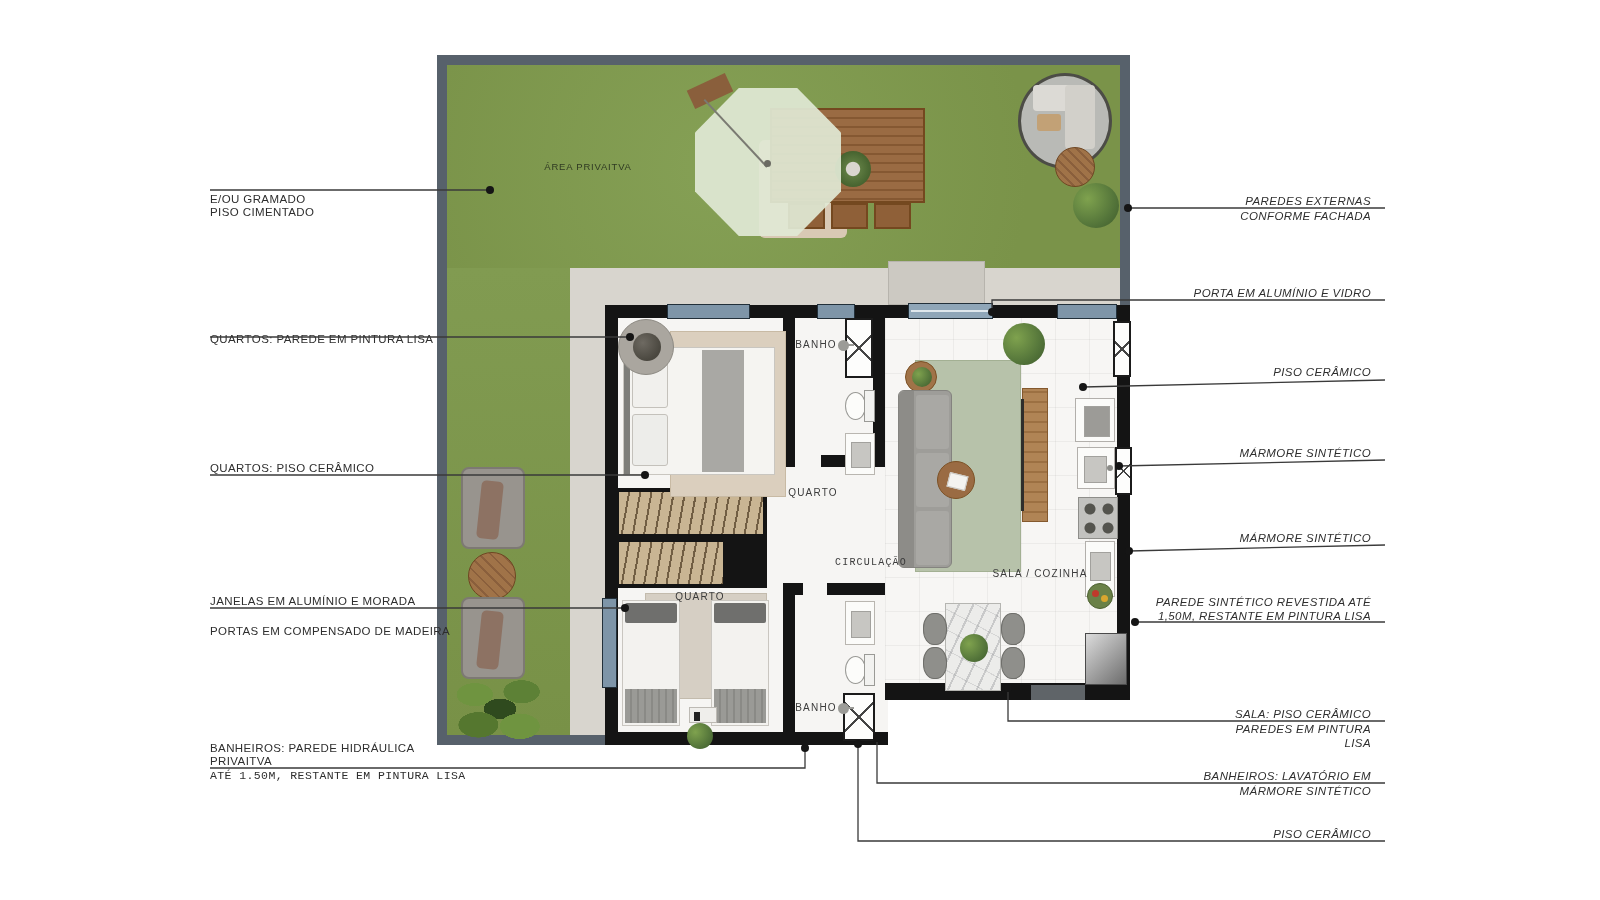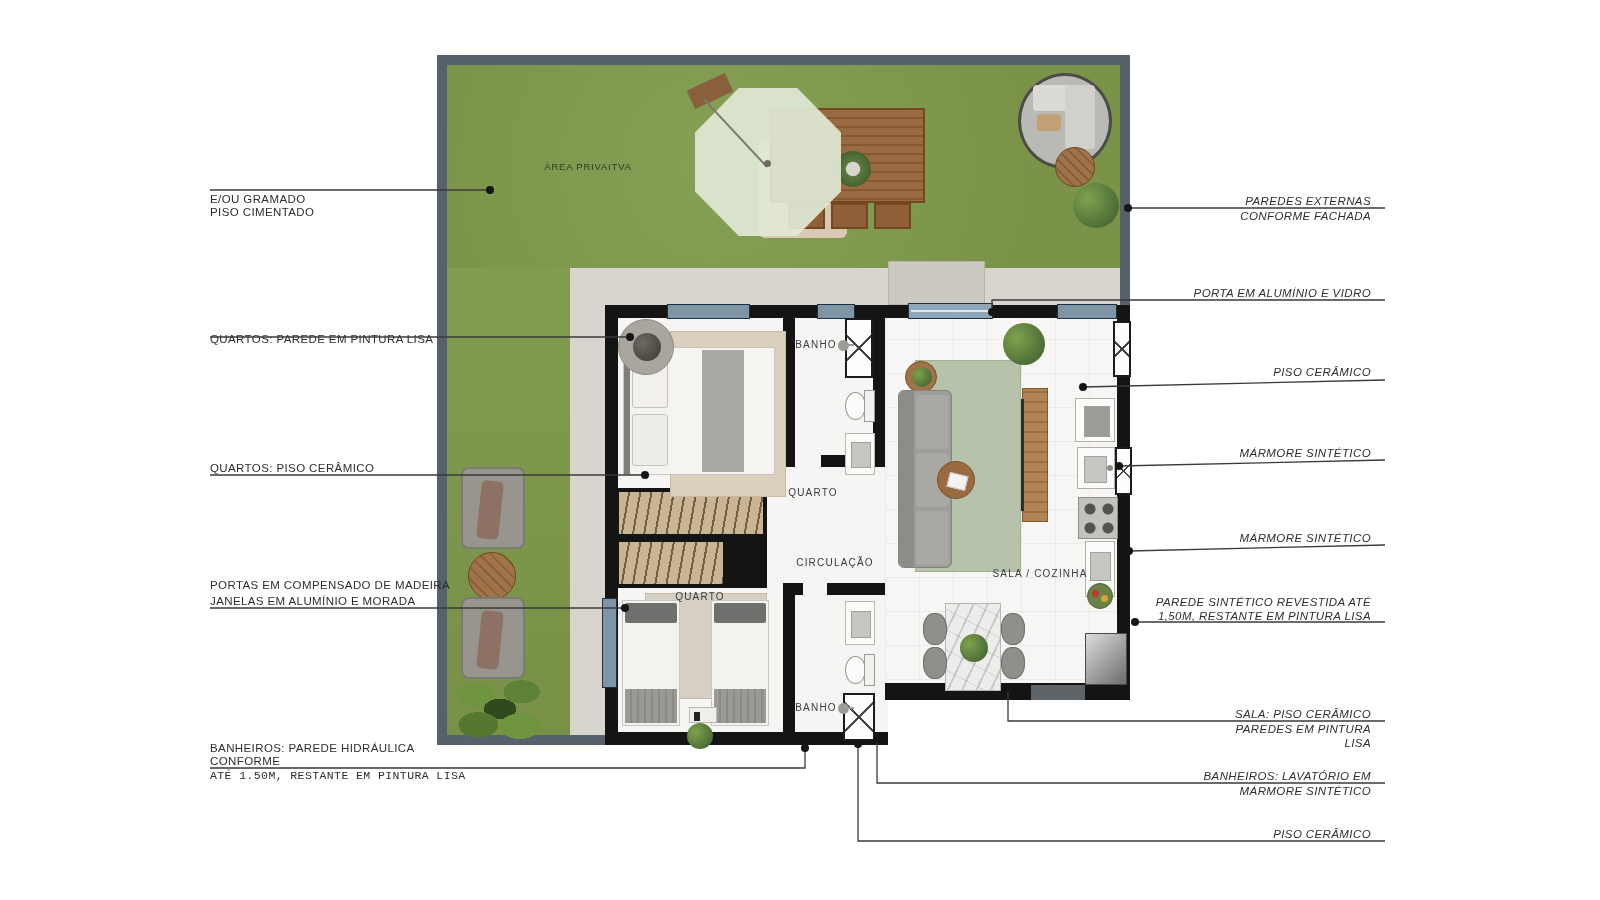--- a/index.html
+++ b/index.html
@@ -196,21 +196,21 @@
     <div class="win" style="left:620px;top:249px;width:60px;height:15px;"></div>
     <div class="win" style="left:165px;top:543px;width:15px;height:90px;"></div>
     <div class="xbox" style="left:676px;top:266px;width:18px;height:56px;"></div>
     <div class="xbox" style="left:678px;top:392px;width:17px;height:48px;"></div>
   </div>
 
   <div class="arealbl" style="left:588px;top:161px;">ÁREA PRIVAITVA</div>
   <div class="roomlbl" style="left:816px;top:339px;">BANHO</div>
   <div class="faucet" style="left:838px;top:340px;"></div>
   <div class="roomlbl" style="left:813px;top:487px;">QUARTO</div>
-  <div class="roomlbl" style="left:835px;top:557px;">CIRCULAÇÃO</div>
+  <div class="roomlbl" style="left:871px;top:557px;font-family:Liberation Mono, monospace;">CIRCULAÇÃO</div>
   <div class="roomlbl" style="left:700px;top:591px;">QUARTO</div>
   <div class="roomlbl" style="left:816px;top:702px;">BANHO</div>
   <div class="faucet" style="left:838px;top:703px;"></div>
   <div class="roomlbl" style="left:1040px;top:568px;">SALA / COZINHA</div>
 
   <svg width="1600" height="900" style="position:absolute;left:0;top:0;z-index:40;pointer-events:none;">
     <g stroke="#3a3a3a" stroke-width="1.3" fill="none">
       <path d="M210,190 H490"></path>
         <path d="M210,337 H630"></path>
         <path d="M210,475 H645"></path>
@@ -242,23 +242,23 @@
         <circle cx="877" cy="738" r="4"></circle>
         <circle cx="858" cy="744" r="4"></circle>
     </g>
   </svg>
 
   <div class="lbl" style="left:210px;top:177px;margin-top:28px;">PISO CIMENTADO</div>
   <div class="lbl" style="left:210px;top:192px;">E/OU GRAMADO</div>
   <div class="lbl" style="left:210px;top:323px;margin-top:9px;">QUARTOS: PAREDE EM PINTURA LISA</div>
   <div class="lbl" style="left:210px;top:461px;">QUARTOS: PISO CERÂMICO</div>
   <div class="lbl" style="left:210px;top:594px;">JANELAS EM ALUMÍNIO E MORADA</div>
-  <div class="lbl" style="left:210px;top:578px;">PORTAS EM COMPENSADO DE MADEIRA</div>
+  <div class="lbl" style="left:210px;top:624px;">PORTAS EM COMPENSADO DE MADEIRA</div>
   <div class="lbl" style="left:210px;top:741px;">BANHEIROS: PAREDE HIDRÁULICA</div>
-  <div class="lbl" style="left:210px;top:754px;">CONFORME</div>
+  <div class="lbl" style="left:210px;top:754px;">PRIVAITVA</div>
   <div class="lbl" style="left:210px;top:769px;font-family:Liberation Mono, monospace;">ATÉ 1.50M, RESTANTE EM PINTURA LISA</div>
 
   <div class="lbl r" style="top:194px;">PAREDES EXTERNAS</div>
   <div class="lbl r" style="top:209px;">CONFORME FACHADA</div>
   <div class="lbl r" style="top:286px;">PORTA EM ALUMÍNIO E VIDRO</div>
   <div class="lbl r" style="top:365px;">PISO CERÂMICO</div>
   <div class="lbl r" style="top:446px;">MÁRMORE SINTÉTICO</div>
   <div class="lbl r" style="top:531px;">MÁRMORE SINTÉTICO</div>
   <div class="lbl r" style="top:595px;">PAREDE SINTÉTICO REVESTIDA ATÉ</div>
   <div class="lbl r" style="top:609px;">1,50M, RESTANTE EM PINTURA LISA</div>

